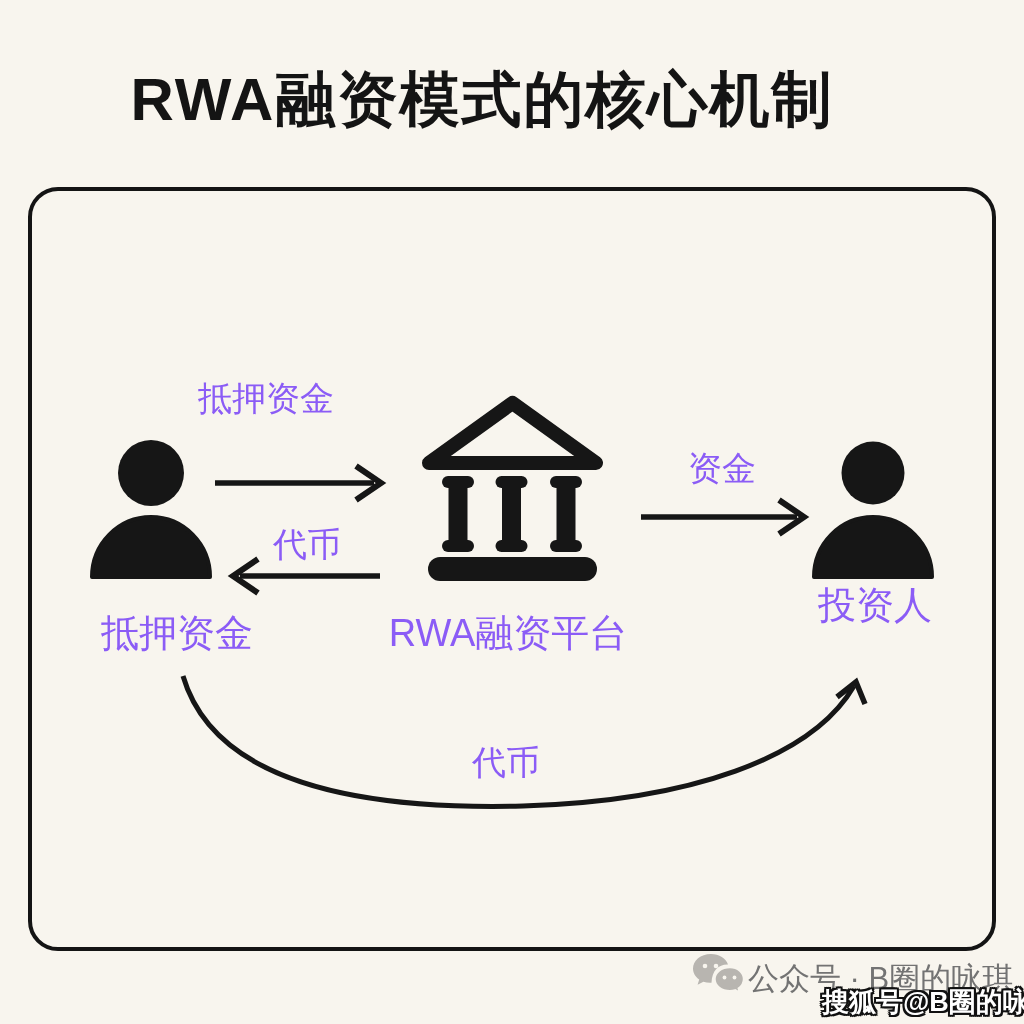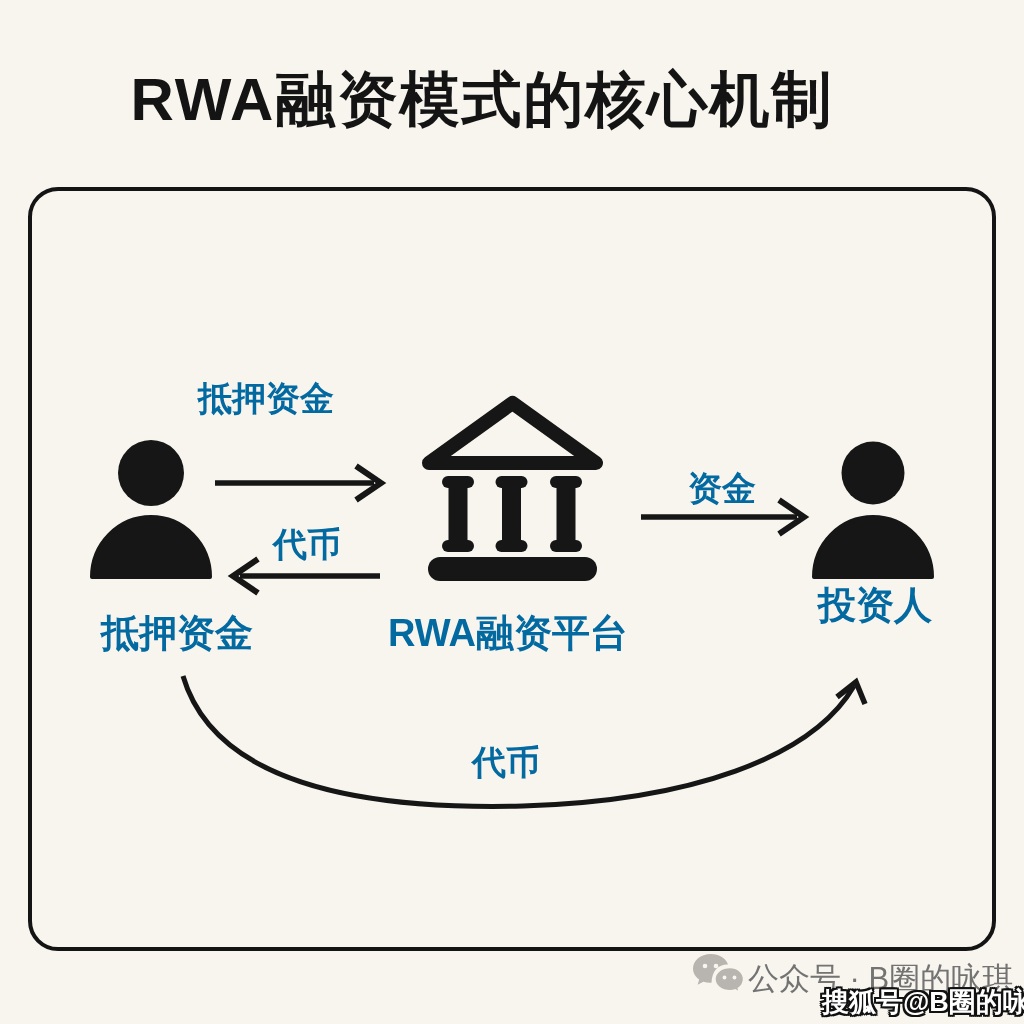--- a/index.html
+++ b/index.html
@@ -14,21 +14,21 @@
     text-align:center;font-size:60px;font-weight:900;
     letter-spacing:2px;color:#141414;
   }
   .diagram-box{
     position:absolute;left:28px;top:187px;width:960px;height:756px;
     border:4px solid #141414;border-radius:30px;
   }
   .diagram-canvas{position:absolute;left:0;top:0;width:1024px;height:1024px;}
   .lbl{
     position:absolute;transform:translateX(-50%);
-    font-weight:700;color:#0369a1;white-space:nowrap;
+    font-weight:400;color:#8b5cf6;white-space:nowrap;
   }
   .edge-lbl{font-size:34px;}
   .node-lbl{font-size:38px;}
   .wm-wechat-text{
     position:absolute;left:748px;top:958px;
     font-size:31px;color:#737373;font-weight:400;white-space:nowrap;
   }
   .wm-sohu-text{
     position:absolute;left:822px;top:984px;
     font-size:27px;font-weight:700;color:#ffffff;white-space:nowrap;
@@ -89,21 +89,21 @@
   </g>
 
   <g stroke="#161616" fill="none">
     <path d="M183 676 C215 785 365 810 523 806 C690 801 812 758 854 686" stroke-width="5"></path>
     <polyline points="837,697 856,682 865,704" stroke-width="5.5"></polyline>
   </g>
 </svg>
 
 <div class="lbl edge-lbl" style="left:266px;top:376px;">抵押资金</div>
 <div class="lbl edge-lbl" style="left:307px;top:522px;">代币</div>
-<div class="lbl edge-lbl" style="left:722px;top:466px;">资金</div>
+<div class="lbl edge-lbl" style="left:722px;top:446px;">资金</div>
 <div class="lbl edge-lbl" style="left:506px;top:740px;">代币</div>
 
 <div class="lbl node-lbl" style="left:177px;top:608px;">抵押资金</div>
 <div class="lbl node-lbl" style="left:508px;top:608px;">RWA融资平台</div>
 <div class="lbl node-lbl" style="left:875px;top:580px;">投资人</div>
 
 <svg class="wm-icon" width="56" height="52" viewBox="0 0 56 52" xmlns="http://www.w3.org/2000/svg">
   <g fill="#B8B5B0">
     <path d="M21 2 C10.5 2 3 8.6 3 16.6 c0 4.5 2.4 8.4 6.2 11 l-1.6 5.2 5.8-3 c2.1 .6 4.3 1 6.6 1 .5 0 1 0 1.5-.1 C22 18 29 12 38 12.4 36 6.4 29.2 2 21 2 Z"></path>
     <circle cx="15" cy="14" r="2.3" fill="#F8F5EE"></circle>

